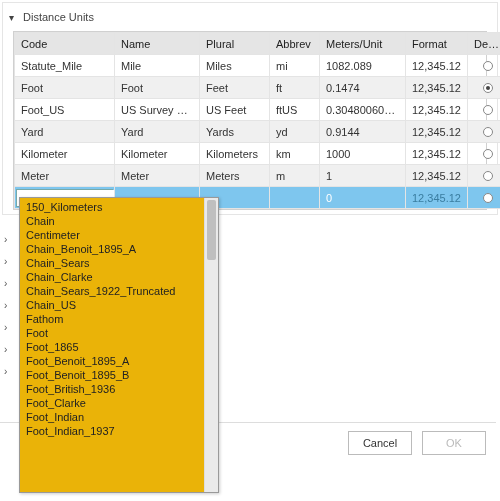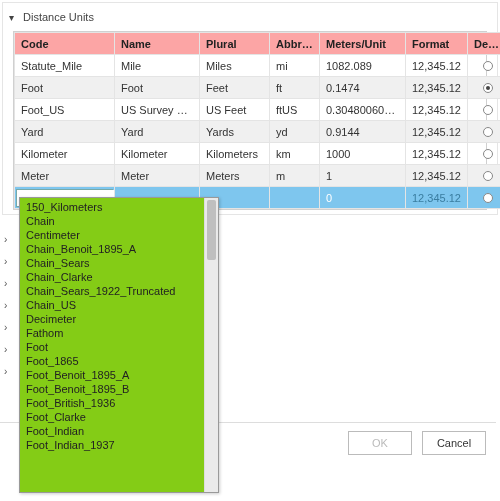--- a/index.html
+++ b/index.html
@@ -3,30 +3,30 @@
 <meta charset="utf-8">
 <style>
 * { box-sizing: border-box; margin: 0; padding: 0; font-family: "Segoe UI", Tahoma, sans-serif; font-size: 11px; }
 body { background: #fff; width: 500px; height: 501px; overflow: hidden; position: relative; }
 .panel { padding: 4px; border: 1px solid #e5e5e5; margin: 2px; }
 .section-hdr { display: flex; align-items: center; padding: 4px 2px; color: #444; font-size: 12px; }
 .section-hdr .chev { width: 10px; display: inline-block; margin-right: 4px; font-size: 10px; }
 .table-wrap { border: 1px solid #d0d0d0; margin: 4px 6px 0 6px; }
 table { border-collapse: collapse; width: 100%; table-layout: fixed; }
 th, td { border: 1px solid #e4e4e4; padding: 3px 6px; text-align: left; height: 22px; white-space: nowrap; overflow: hidden; text-overflow: ellipsis; color: #333; }
-th { background: #fca5a5; font-weight: 700; color: #222; }
+th { background: #e5e5e5; font-weight: 400; color: #222; }
 tr.alt td { background: #f0f0f0; }
 tr.sel td { background: #7ec6ee; color: #fff; }
 tr.sel td.fmt { color: #3a7da0; }
 .radio { width: 10px; height: 10px; border: 1px solid #888; border-radius: 50%; margin: 0 auto; display: block; position: relative; background:#fff;}
 .radio.on::after { content:""; position:absolute; inset:2px; border-radius:50%; background:#444; }
 td.center { text-align: center; }
 .combo { position: relative; width: 100%; height: 18px; background: #fff; border: 1px solid #7aa; display:flex; }
 .combo input { border:0; flex:1; padding:0 2px; font-size:11px; outline:none; }
-.dropdown { position:absolute; top: 197px; left: 19px; width: 200px; height: 296px; background:#84cc16; border:1px solid #999; box-shadow: 1px 1px 3px rgba(0,0,0,0.2); z-index: 50; }
+.dropdown { position:absolute; top: 197px; left: 19px; width: 200px; height: 296px; background:#eab308; border:1px solid #999; box-shadow: 1px 1px 3px rgba(0,0,0,0.2); z-index: 50; }
 .dropdown .scroll { position:absolute; right:0; top:0; bottom:0; width:14px; background:#eaeaea; border-left:1px solid #ddd; }
 .dropdown .thumb { position:absolute; left:2px; right:2px; top:2px; height:60px; background:#bfbfbf; border-radius:2px; }
 .dropdown .item { padding:2px 6px; height:14px; line-height:14px; color:#222; cursor:default; }
 .side-rows { position:absolute; left:4px; top:228px; }
 .side-rows .r { height: 22px; display:flex; align-items:center; color:#555; }
 .side-rows .r .chev { width:10px; font-size:10px; }
 .btnbar { position:absolute; left:0; right:4px; top:422px; height:42px; border-top:1px solid #ddd; background:#fff; padding:8px 10px; display:flex; justify-content:flex-end; gap:10px; z-index:10;}
 button.dlg { min-width:64px; height:24px; background:#fff; border:1px solid #bbb; padding:0 12px; color:#333; }
 button.dlg:disabled { color:#bbb; }
 .col-code{width:100px} .col-name{width:85px} .col-plural{width:70px} .col-abbrev{width:50px} .col-mpu{width:86px} .col-fmt{width:62px} .col-def{width:40px}
@@ -167,35 +167,34 @@
     </div>
   <div class="r">
       <span class="chev">›</span>
     </div>
   <div class="r">
       <span class="chev">›</span>
     </div>
 </div>
 
 <div class="btnbar">
+  <button class="dlg">Cancel</button>
   <button class="dlg" disabled="">OK</button>
-  <button class="dlg">Cancel</button>
 </div>
 
 <div class="dropdown">
   <div id="ddItems">
       <div class="item">150_Kilometers</div>
       <div class="item">Chain</div>
       <div class="item">Centimeter</div>
       <div class="item">Chain_Benoit_1895_A</div>
       <div class="item">Chain_Sears</div>
       <div class="item">Chain_Clarke</div>
       <div class="item">Chain_Sears_1922_Truncated</div>
       <div class="item">Chain_US</div>
-      <div class="item">Decimeter</div>
       <div class="item">Fathom</div>
       <div class="item">Foot</div>
       <div class="item">Foot_1865</div>
       <div class="item">Foot_Benoit_1895_A</div>
       <div class="item">Foot_Benoit_1895_B</div>
       <div class="item">Foot_British_1936</div>
       <div class="item">Foot_Clarke</div>
       <div class="item">Foot_Indian</div>
       <div class="item">Foot_Indian_1937</div>
     </div>

